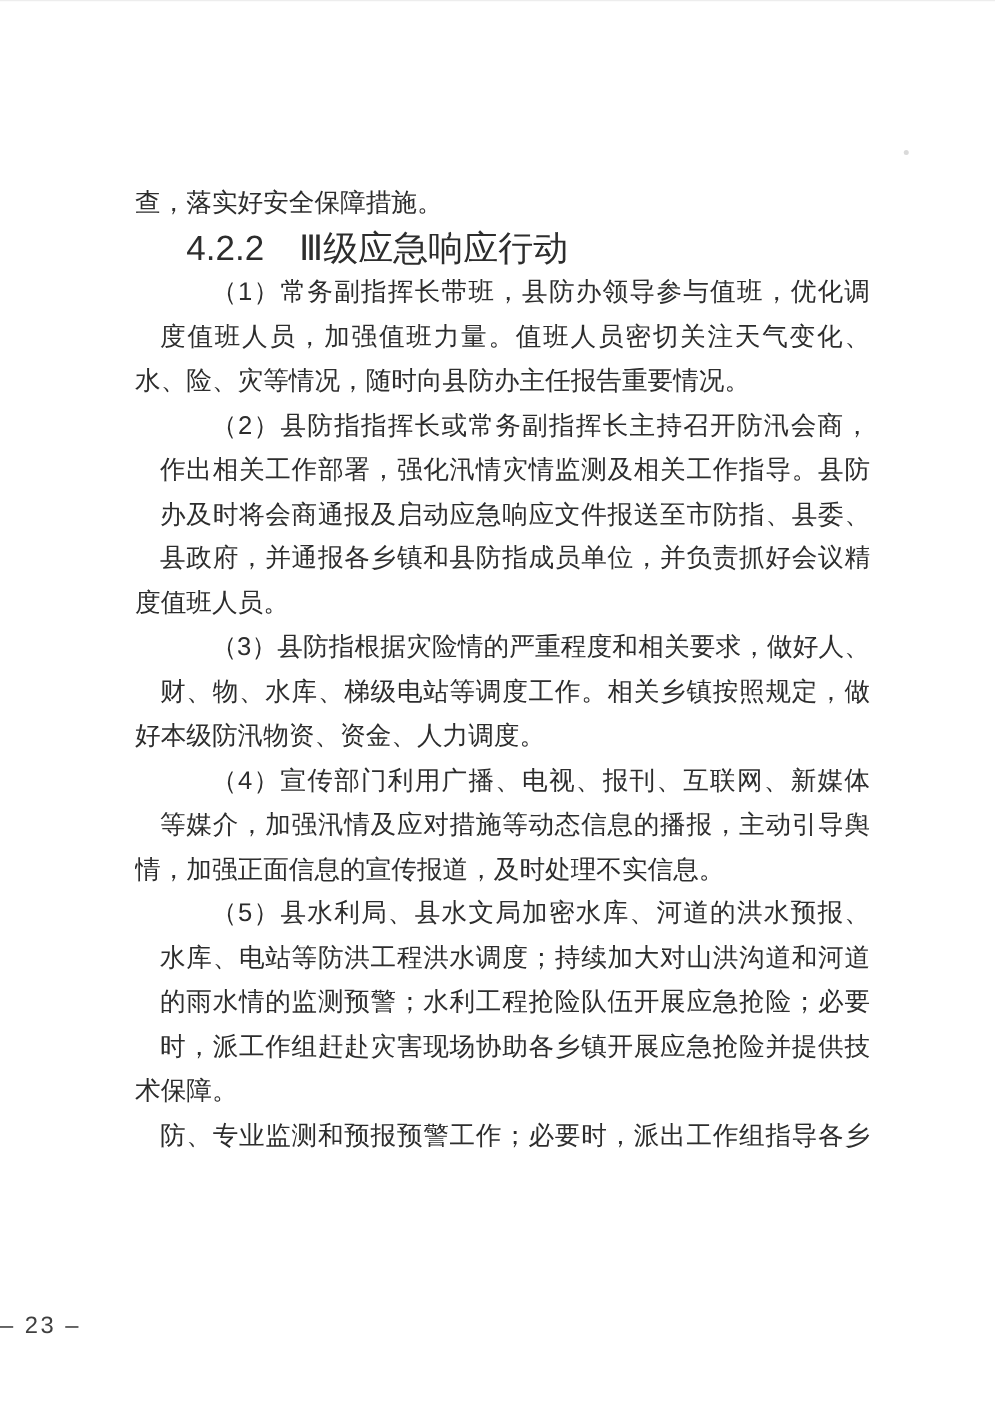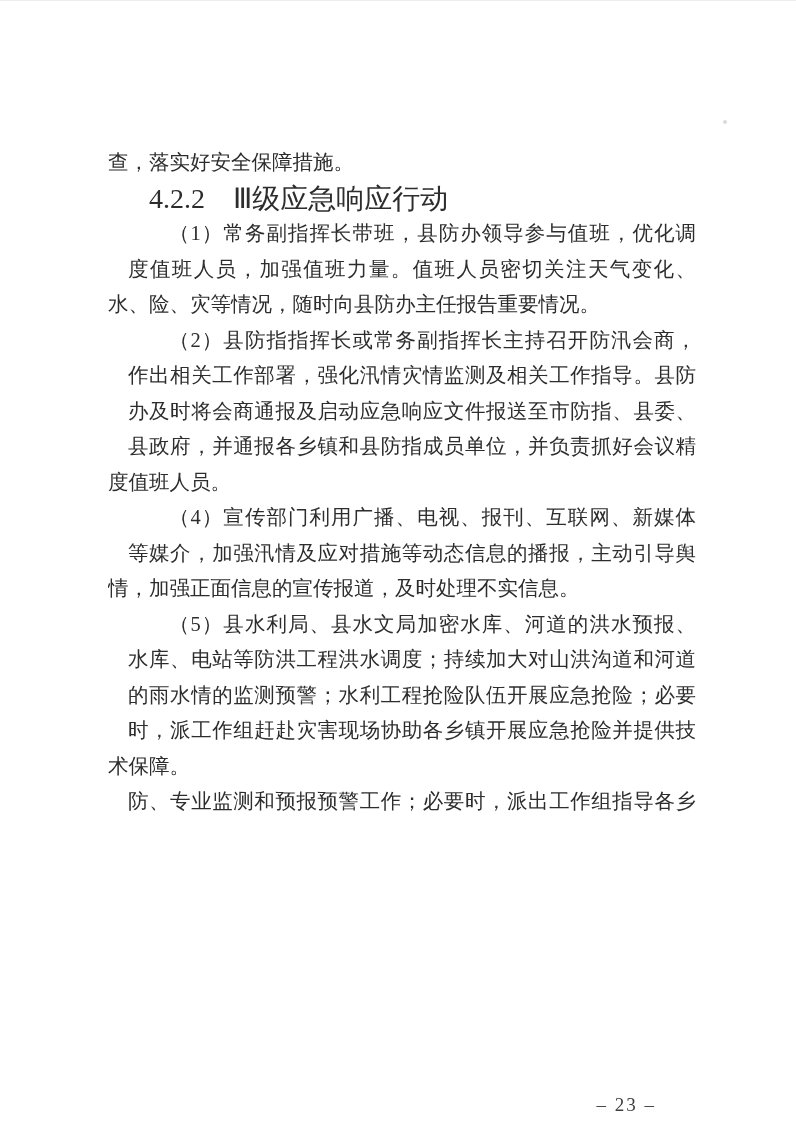--- a/index.html
+++ b/index.html
@@ -6,21 +6,21 @@
     margin: 0;
     padding: 0;
     background: #ffffff;
   }
   .page {
     position: relative;
     width: 796px;
     height: 1128px;
     background: #ffffff;
     overflow: hidden;
-    font-family: Liberation Serif, serif;
+    font-family: Liberation Sans, sans-serif;
   }
   .text-block {
     position: absolute;
     left: 108px;
     top: 145px;
     width: 588px;
     color: #2d2d2d;
   }
   .par { margin: 0; padding: 0; }
   .ln {
@@ -40,25 +40,24 @@
     text-indent: 41px;
   }
   .heading .ln {
     font-size: 28px;
   }
   .footer {
     position: absolute;
     left: 0;
     top: 1050px;
     width: 656px;
-    text-align: right;
+    text-align: left;
     font-size: 19px;
     color: #3f3f3f;
     letter-spacing: 2px;
-    margin-top: 44px;
   }
   .speck {
     position: absolute;
     left: 723px;
     top: 120px;
     width: 4px;
     height: 4px;
     border-radius: 50%;
     background: #dadada;
   }
@@ -96,20 +95,25 @@
     </div>
 
     <div class="par">
       <div class="ln fill indent">（2）县防指指挥长或常务副指挥长主持召开防汛会商，</div>
       <div class="ln fill">作出相关工作部署，强化汛情灾情监测及相关工作指导。县防</div>
       <div class="ln fill">办及时将会商通报及启动应急响应文件报送至市防指、县委、</div>
       <div class="ln fill">县政府，并通报各乡镇和县防指成员单位，并负责抓好会议精</div>
       <div class="ln">度值班人员。</div>
     </div>
 
+    <div class="par">
+      <div class="ln fill indent">（3）县防指根据灾险情的严重程度和相关要求，做好人、</div>
+      <div class="ln fill">财、物、水库、梯级电站等调度工作。相关乡镇按照规定，做</div>
+      <div class="ln">好本级防汛物资、资金、人力调度。</div>
+    </div>
 
     <div class="par">
       <div class="ln fill indent">（4）宣传部门利用广播、电视、报刊、互联网、新媒体</div>
       <div class="ln fill">等媒介，加强汛情及应对措施等动态信息的播报，主动引导舆</div>
       <div class="ln">情，加强正面信息的宣传报道，及时处理不实信息。</div>
     </div>
 
     <div class="par">
       <div class="ln fill indent">（5）县水利局、县水文局加密水库、河道的洪水预报、</div>
       <div class="ln fill">水库、电站等防洪工程洪水调度；持续加大对山洪沟道和河道</div>

